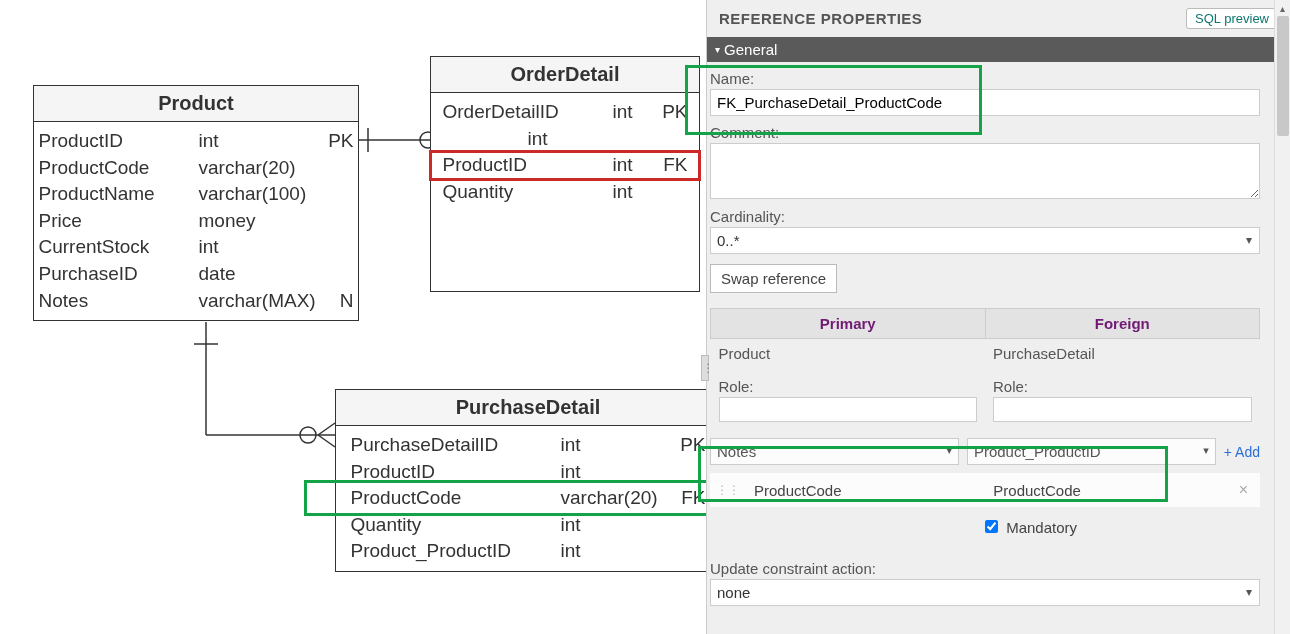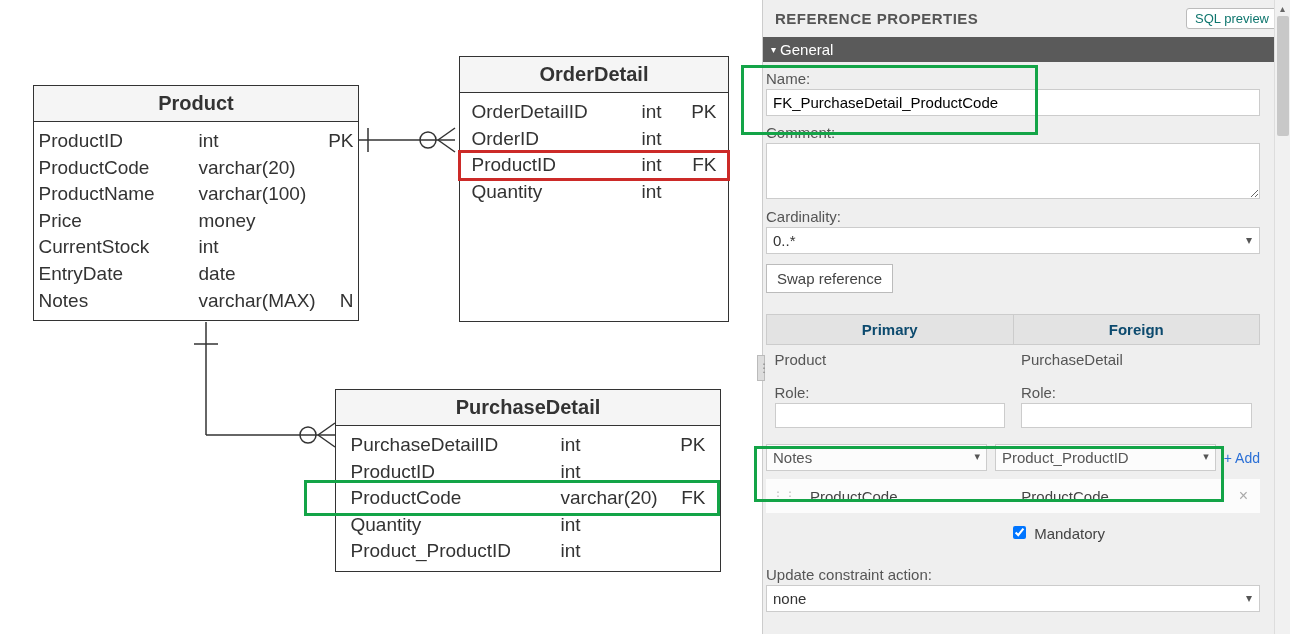--- a/index.html
+++ b/index.html
@@ -12,40 +12,40 @@
   .entity-body { padding: 6px 10px; font-size: 19px; }
   .entity-row { display: flex; line-height: 1.4; justify-content: center; }
   .col-name { flex: 0 0 auto; width: 160px; }
   .col-type { flex: 0 0 auto; width: 120px; }
   .col-key { flex: 0 0 auto; width: 35px; text-align: right; }
 
   .highlight-red { outline: 3px solid #cc2a28; outline-offset: -1px; }
 
   svg.connectors { position: absolute; left: 0; top: 0; width: 762px; height: 634px; pointer-events: none; }
 
-  .panel { position: absolute; right: 0; top: 0; width: 528px; height: 634px; background: #efefef; border-left: 1px solid #ccc; }
+  .panel { position: absolute; right: 0; top: 0; width: 584px; height: 634px; background: #efefef; border-left: 1px solid #ccc; }
   .panel-header { display: flex; justify-content: space-between; align-items: center; padding: 8px 12px; background: #efefef; }
   .panel-header-title { font-weight: bold; color: #555; letter-spacing: 0.5px; font-size: 15px; }
   .sql-preview { font-size: 13px; color: #0f766e; background: #fff; border: 1px solid #bbb; border-radius: 3px; padding: 2px 8px; cursor: pointer; }
   
   .section-header { background: #5a5a5a; color: #fff; padding: 4px 8px; font-size: 15px; display: flex; align-items: center; gap: 4px; }
   .section-header .tri { font-size: 10px; }
 
   .section-body { padding: 8px 3px; position: relative; }
   .field-label { color: #555; font-size: 15px; margin-bottom: 2px; }
   .text-input { width: 100%; border: 1px solid #ccc; padding: 4px 6px; font-size: 15px; background: #fff; margin-bottom: 8px; }
   .textarea { width: 100%; height: 56px; border: 1px solid #ccc; background: #fff; resize: both; margin-bottom: 6px; }
   .select { width: 100%; border: 1px solid #ccc; padding: 4px 6px; font-size: 15px; background: #fff; appearance: none; position: relative; }
   .select-wrap { position: relative; margin-bottom: 10px; }
   .select-wrap::after { content: "▾"; position: absolute; right: 8px; top: 6px; color: #555; pointer-events: none; font-size: 12px; }
 
-  .swap-btn { display: inline-block; border: 1px solid #bbb; background: #fff; padding: 5px 10px; font-size: 15px; color: #444; cursor: pointer; margin-bottom: 21px; text-align: right; }
+  .swap-btn { display: inline-block; border: 1px solid #bbb; background: #fff; padding: 5px 10px; font-size: 15px; color: #444; cursor: pointer; margin-bottom: 15px; text-align: right; }
 
   .pf-table { width: 100%; border-collapse: collapse; }
-  .pf-table th { background: #e3e3e3; font-weight: bold; color: #0c4a6e; padding: 6px; border: 1px solid #ccc; width: 50%; font-size: 15px; }
+  .pf-table th { background: #e3e3e3; font-weight: bold; color: #701a75; padding: 6px; border: 1px solid #ccc; width: 50%; font-size: 15px; }
   .pf-table td { padding: 6px 8px; color: #555; font-size: 15px; vertical-align: top; }
   .pf-table .role-row td { padding-top: 10px; }
   .role-input { width: 100%; border: 1px solid #ccc; padding: 4px; background: #fff; }
   
   .dropdown-row { display: flex; gap: 8px; align-items: center; margin-top: 10px; }
   .mini-select { flex: 1; position: relative; border: 1px solid #ccc; background: #fcfcfc; padding: 4px 6px; font-size: 15px; color: #555; }
   .mini-select::after { content: "▾"; position: absolute; right: 6px; top: 5px; font-size: 11px; }
   .add-link { color: #2a6fd6; font-size: 14px; cursor: pointer; }
 
   .code-row { display: flex; align-items: center; gap: 0; margin-top: 8px; padding: 8px 6px; background: #fcfcfc; }
@@ -109,42 +109,41 @@
           <span class="col-name">Price</span>
           <span class="col-type">money</span>
           <span class="col-key"></span>
         </div>
       <div class="entity-row">
           <span class="col-name">CurrentStock</span>
           <span class="col-type">int</span>
           <span class="col-key"></span>
         </div>
       <div class="entity-row">
-          <span class="col-name">EntryDate</span>
+          <span class="col-name">PurchaseID</span>
           <span class="col-type">date</span>
           <span class="col-key"></span>
         </div>
       <div class="entity-row">
           <span class="col-name">Notes</span>
           <span class="col-type">varchar(MAX)</span>
           <span class="col-key">N</span>
         </div>
     </div>
   </div>
 
-  <div class="entity" style="left:459px; top:56px; width:270px; height:266px;">
+  <div class="entity" style="left:430px; top:56px; width:270px; height:236px;">
     <div class="entity-title">OrderDetail</div>
     <div class="entity-body">
       <div class="entity-row">
           <span class="col-name" style="width:170px">OrderDetailID</span>
           <span class="col-type" style="width:40px">int</span>
           <span class="col-key">PK</span>
         </div>
       <div class="entity-row">
-          <span class="col-name" style="width:170px">OrderID</span>
           <span class="col-type" style="width:40px">int</span>
           <span class="col-key"></span>
         </div>
       <div class="entity-row highlight-red" style="margin:0 -10px; padding:0 10px;">
           <span class="col-name" style="width:170px">ProductID</span>
           <span class="col-type" style="width:40px">int</span>
           <span class="col-key">FK</span>
         </div>
       <div class="entity-row">
           <span class="col-name" style="width:170px">Quantity</span>

